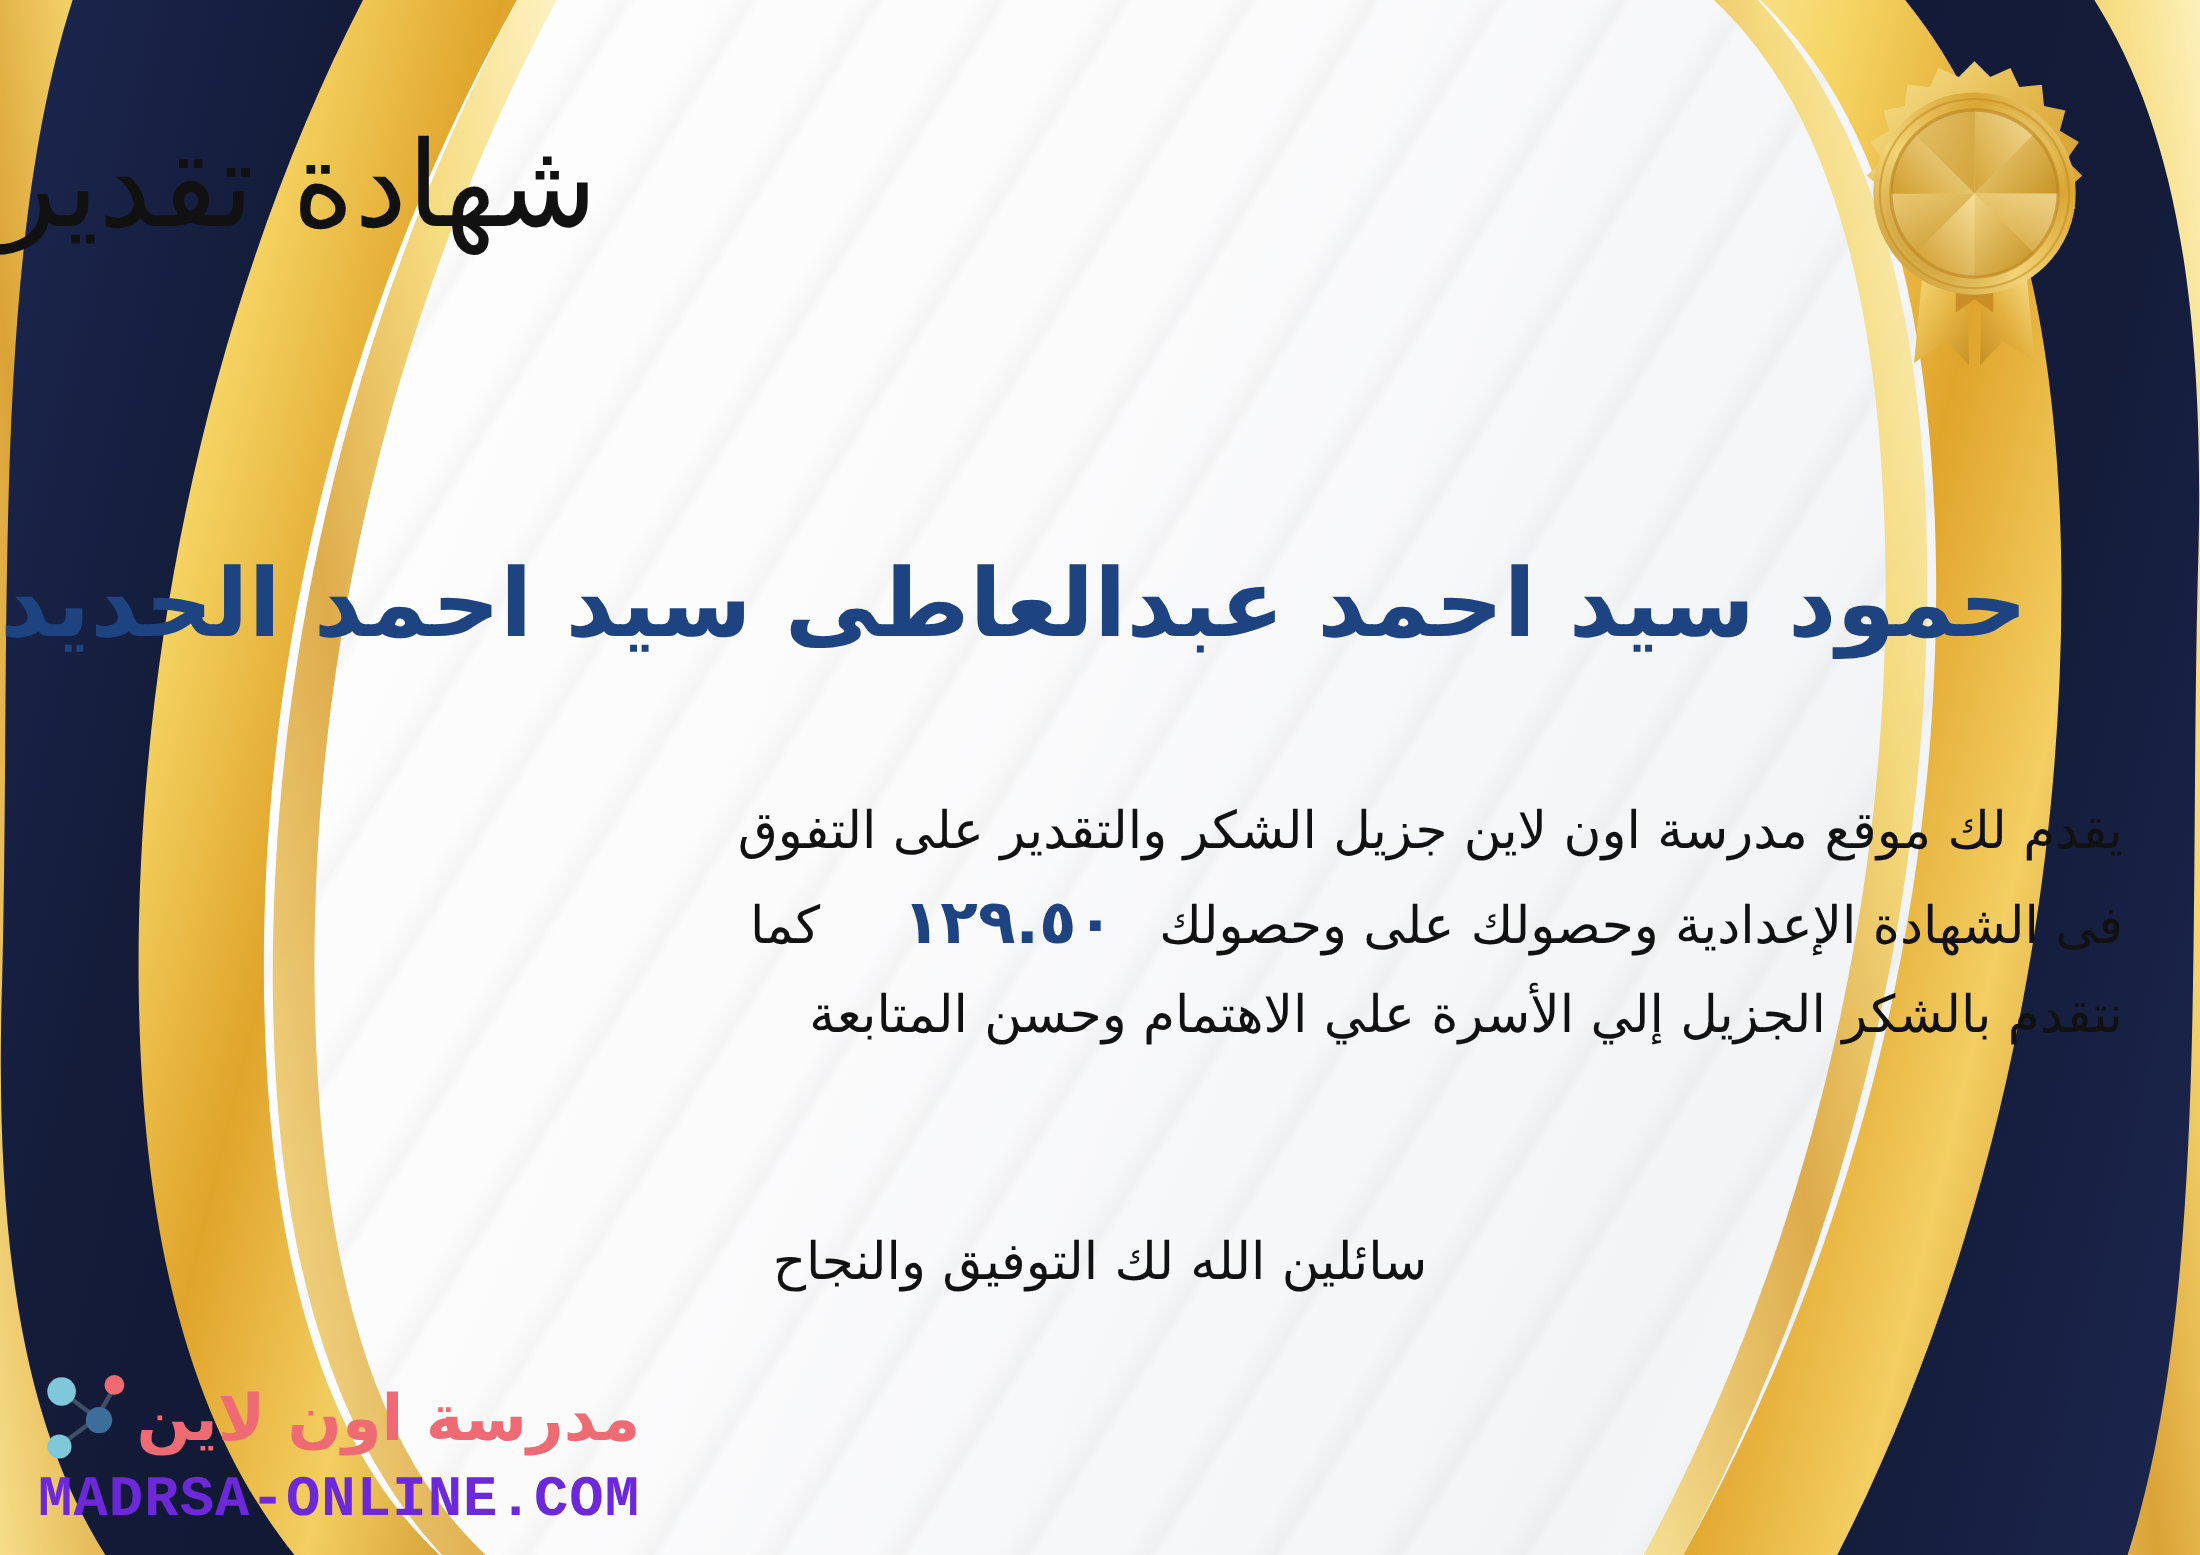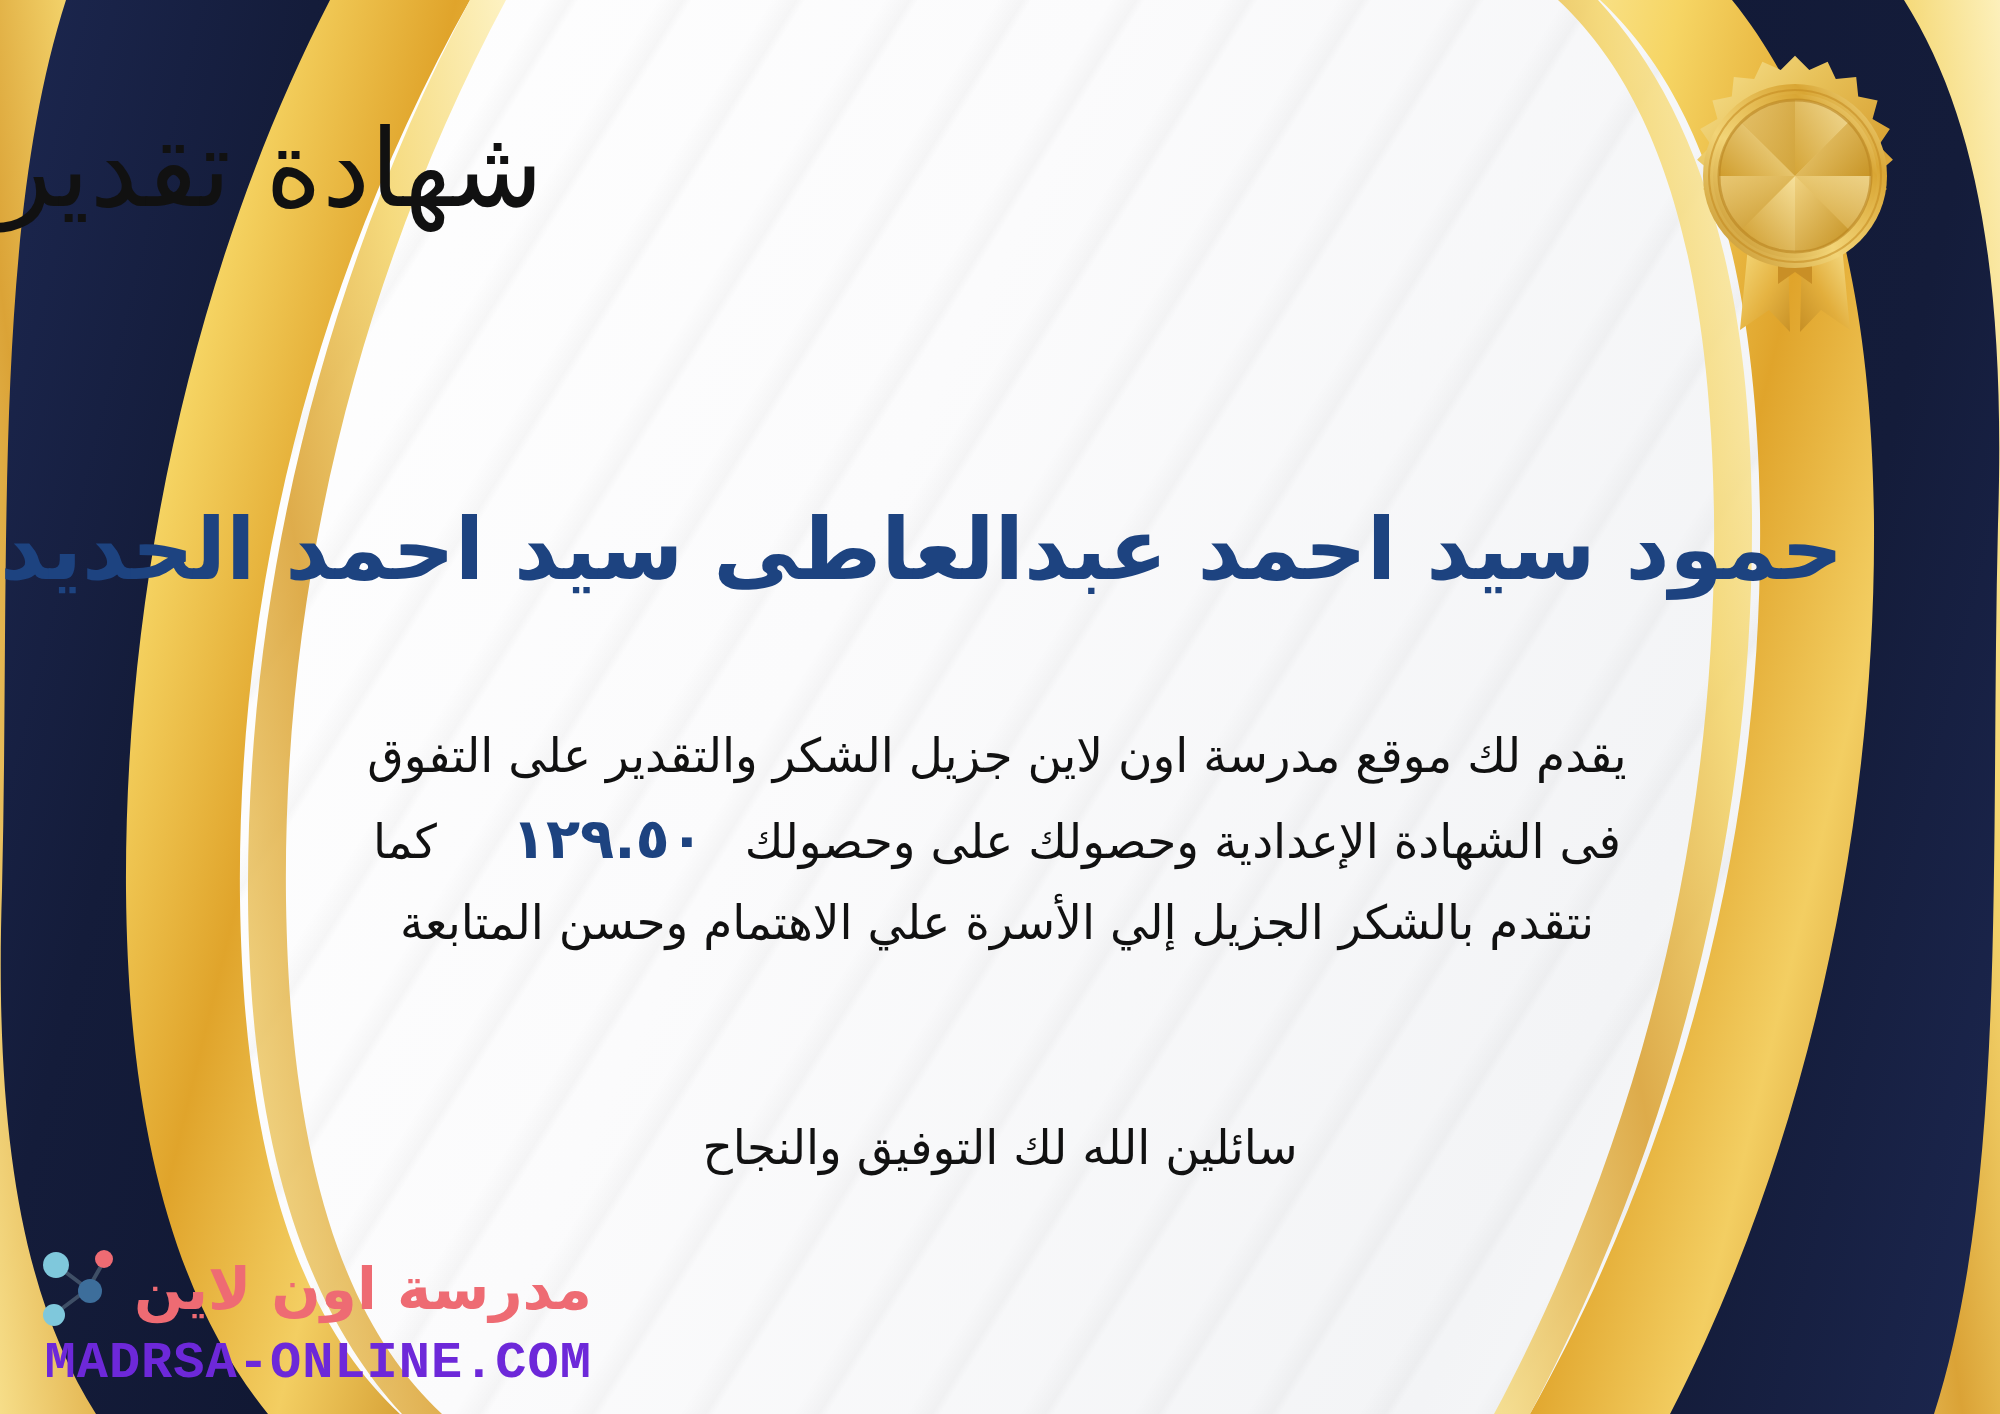--- a/index.html
+++ b/index.html
@@ -57,21 +57,21 @@
     text-align:left;
     font-size:86px;line-height:1.15;
     font-weight:700;
     color:#1D4380;
     direction:rtl;
     white-space:nowrap;
   }
 
   .body-block{
     position:absolute;left:64px;right:70px;top:718px;
-    text-align:center;
+    text-align:right;
     direction:rtl;
     color:#111111;
     font-size:47px;
     line-height:1.62;
     font-weight:400;
   }
   .body-line{display:block;}
   .grade-value{
     color:#1D4380;
     font-weight:700;
@@ -90,21 +90,21 @@
     font-size:47px;
     font-weight:400;
   }
 
   
   .brand{
     position:absolute;left:34px;bottom:22px;
     display:flex;flex-direction:column;align-items:flex-start;
     direction:rtl;
   }
-  .brand-row{display:flex;align-items:center;gap:20px;}
+  .brand-row{display:flex;align-items:center;gap:10px;}
   .brand-ar{
     color:#EE6B73;
     font-size:58px;font-weight:700;line-height:1.05;
     letter-spacing:0px;
     direction:rtl;
   }
   .brand-en{
     color:#6d28d9;
     font-size:52px;font-weight:700;line-height:1.05;
     letter-spacing:1px;direction:ltr;

